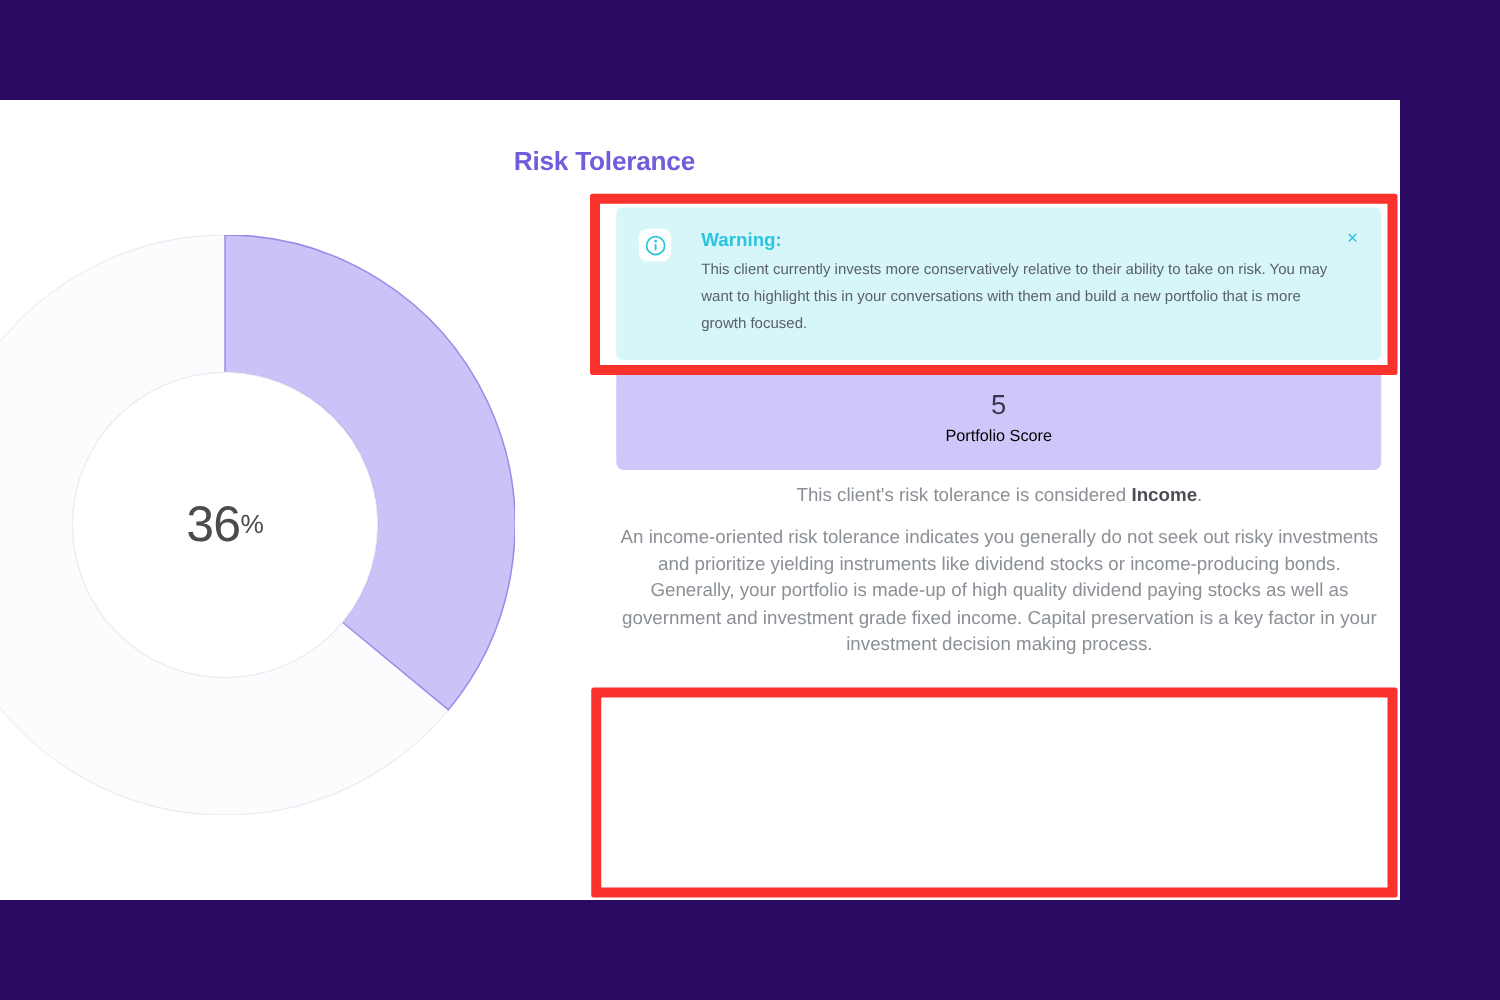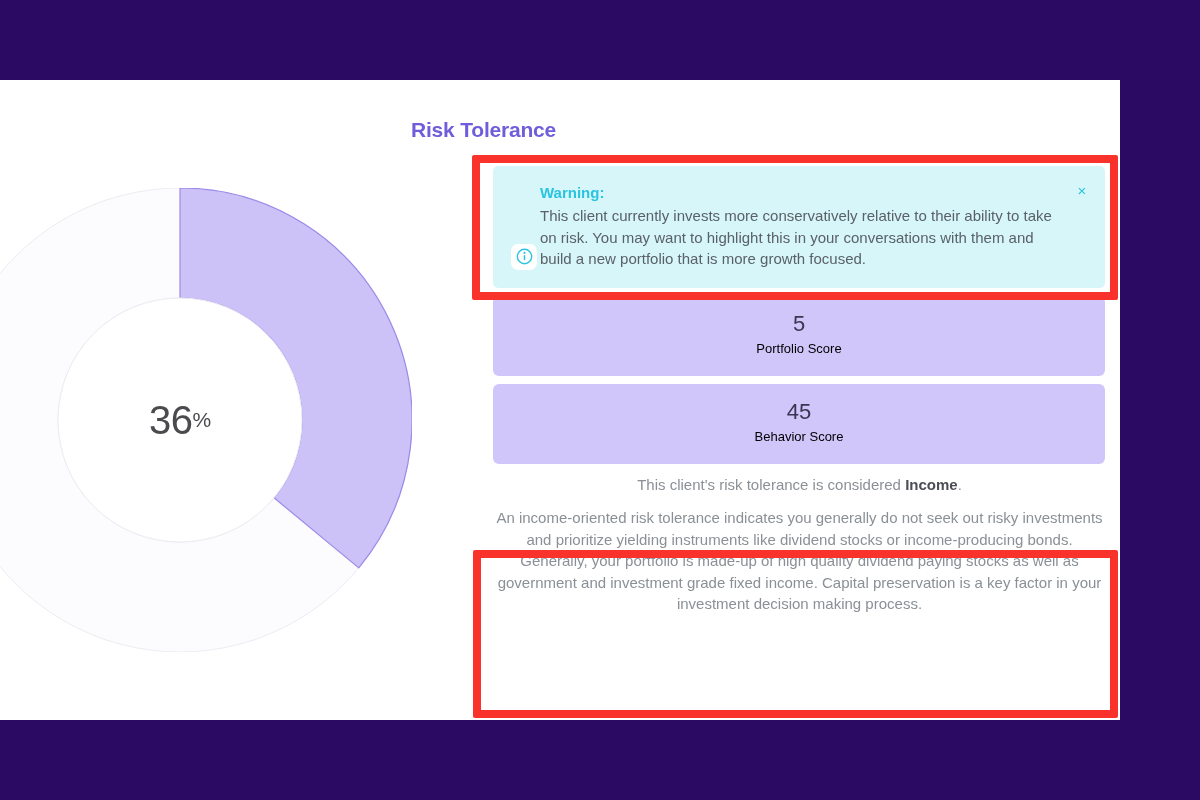--- a/index.html
+++ b/index.html
@@ -85,22 +85,22 @@
   }
 
   
   .alert {
     position: relative;
     background: #d6f6f9;
     border-radius: 5px;
     padding: 16px 18px 18px 18px;
     box-sizing: border-box;
     display: flex;
-    align-items: flex-end;
-    gap: 3px;
+    align-items: flex-start;
+    gap: 24px;
     min-height: 118px;
   }
   .alert-icon {
     flex: 0 0 auto;
     width: 26px;
     height: 26px;
     background: #ffffff;
     border-radius: 7px;
     display: flex;
     align-items: center;
@@ -111,21 +111,21 @@
   .alert-body { flex: 1 1 auto; padding-right: 22px; }
   .alert-title {
     color: #2ac4e0;
     font-weight: bold;
     font-size: 15px;
     line-height: 21px;
     margin-bottom: 2px;
   }
   .alert-text {
     color: #5a6168;
-    font-size: 15px;
+    font-size: 12px;
     line-height: 21.5px;
   }
   .alert-close {
     position: absolute;
     right: 14px;
     top: 16px;
     width: 18px; height: 18px;
     color: #2ac4e0;
     font-size: 15px;
     line-height: 18px;
@@ -229,24 +229,20 @@
         <div class="alert-text">This client currently invests more conservatively relative to their ability to take on risk. You may want to highlight this in your conversations with them and build a new portfolio that is more growth focused.</div>
       </div>
       <button class="alert-close">×</button>
     </div>
 
     <div class="stats">
       <div class="stat-card">
         <div class="stat-value">5</div>
         <div class="stat-label">Portfolio Score</div>
       </div>
-      <div class="stat-card">
-        <div class="stat-value">45</div>
-        <div class="stat-label">Behavior Score</div>
-      </div>
     </div>
 
     <div class="summary">
       <p><span>This client's risk tolerance is considered </span><strong>Income</strong><span>.</span></p>
       <p>An income-oriented risk tolerance indicates you generally do not seek out risky investments and prioritize yielding instruments like dividend stocks or income-producing bonds. Generally, your portfolio is made-up of high quality dividend paying stocks as well as government and investment grade fixed income. Capital preservation is a key factor in your investment decision making process.</p>
     </div>
 
   </div>
 
   <div class="annot" id="annot-warning"></div>

